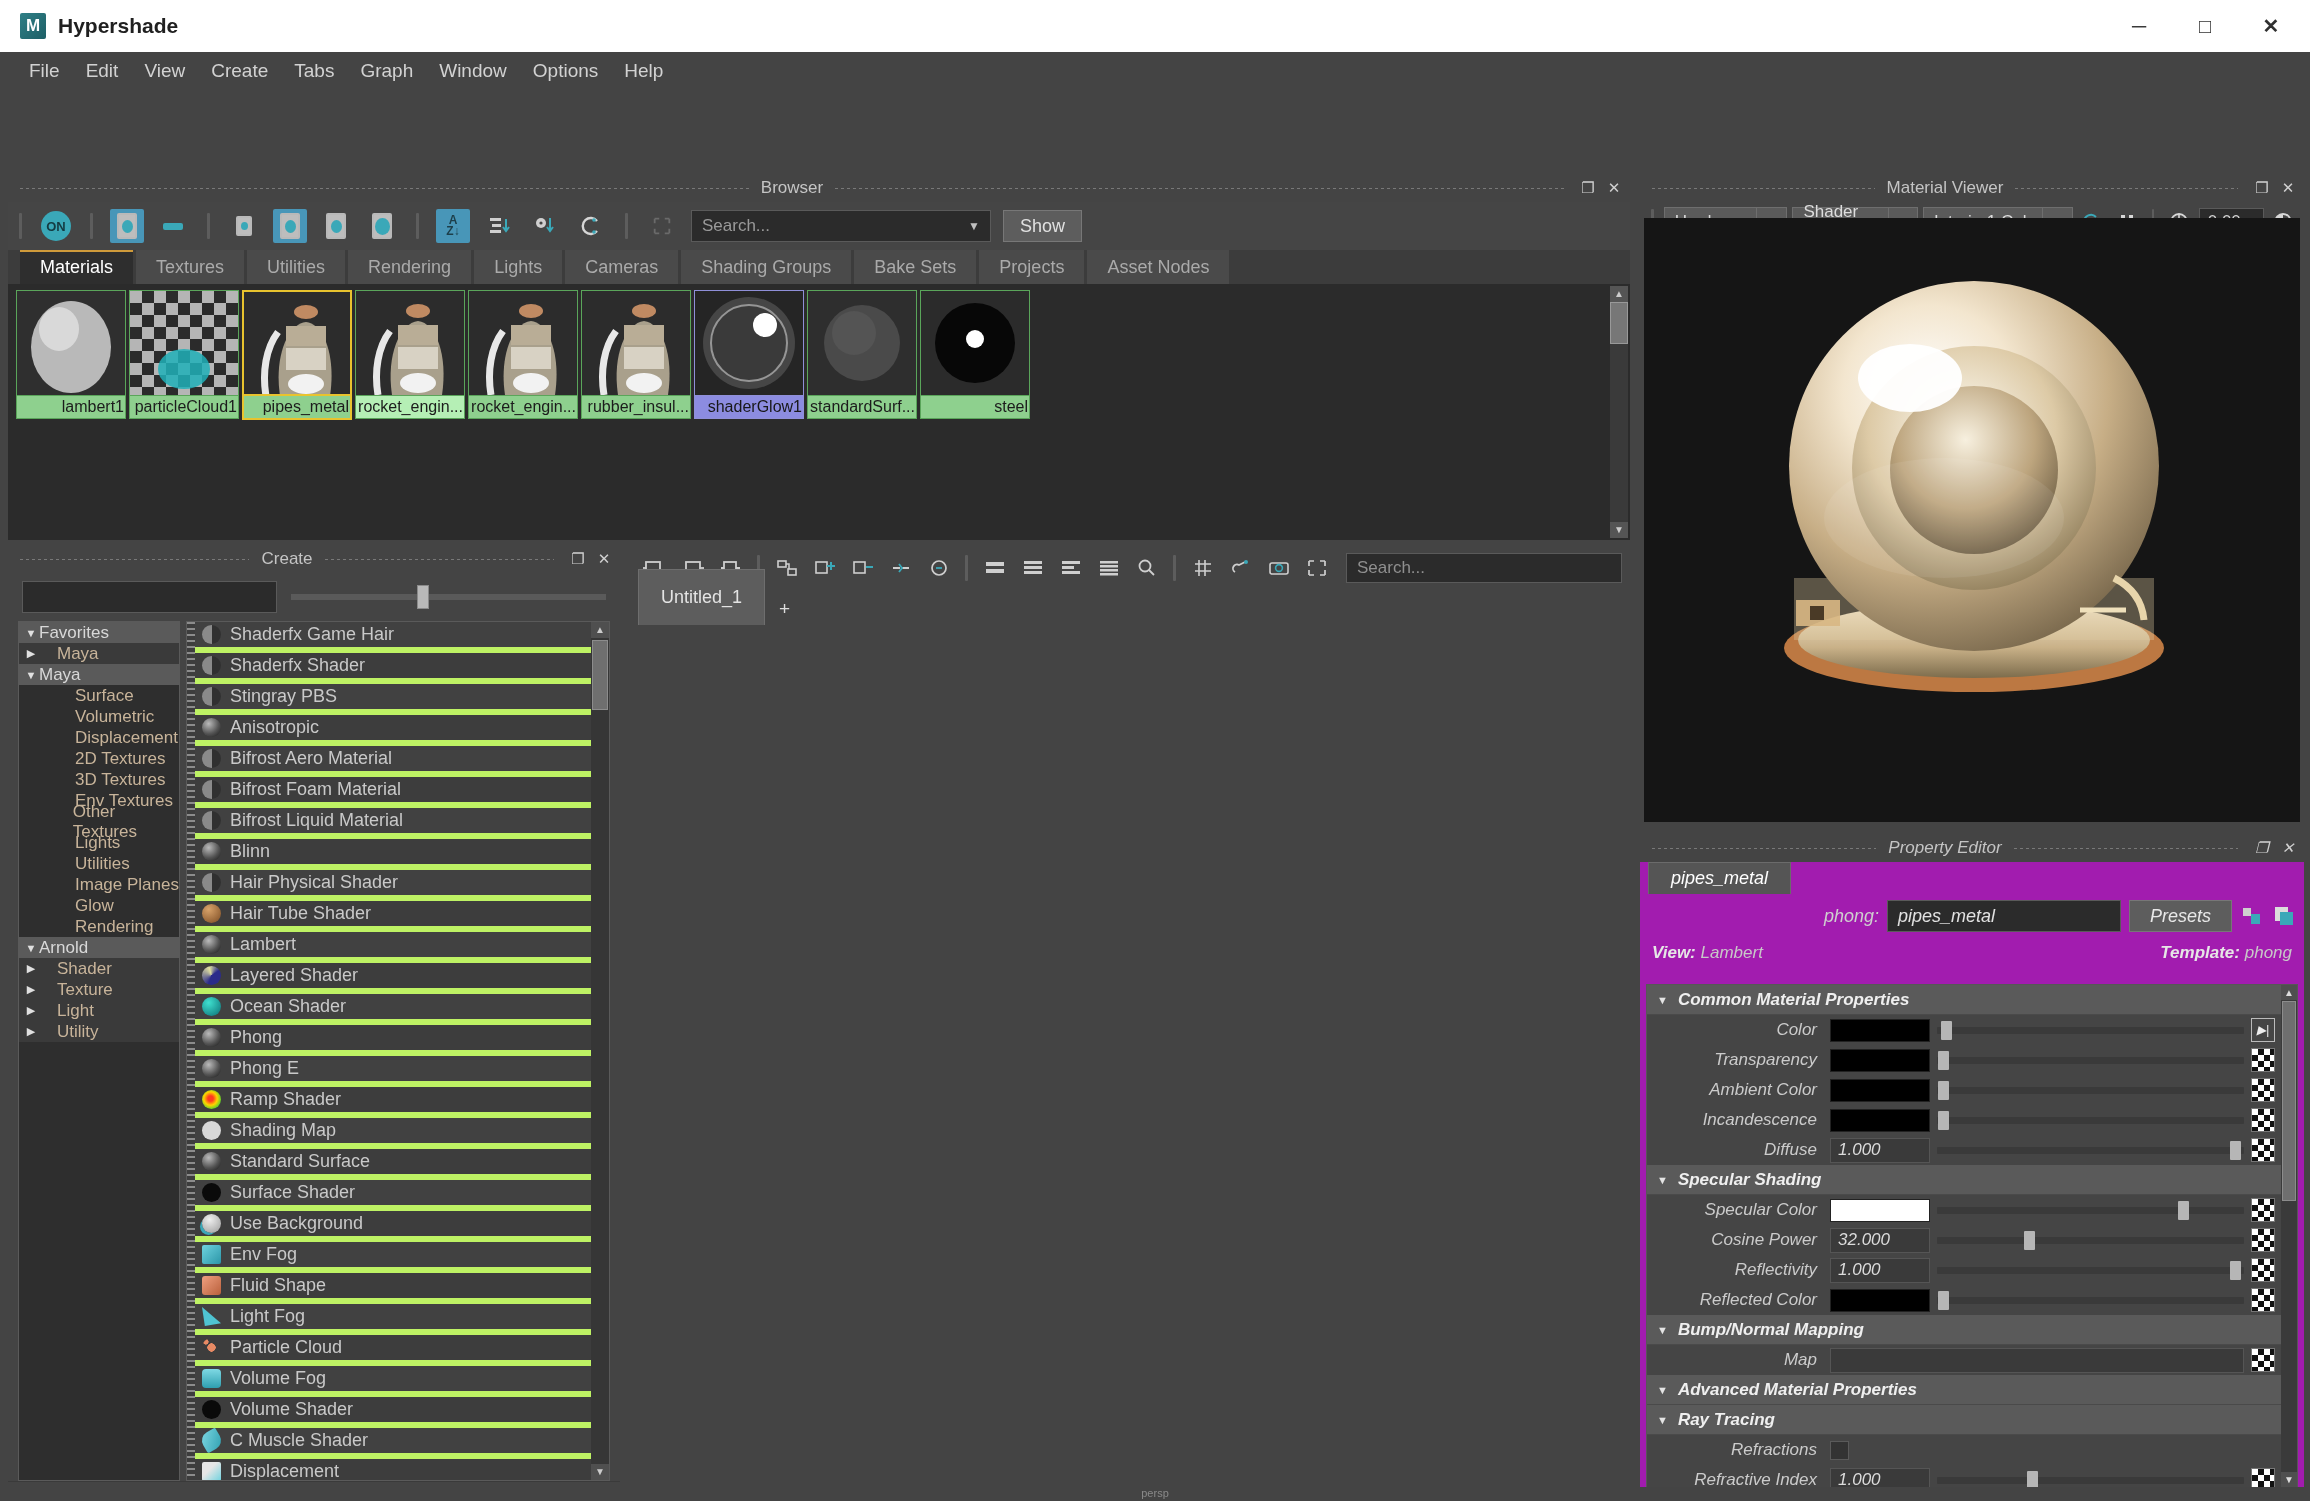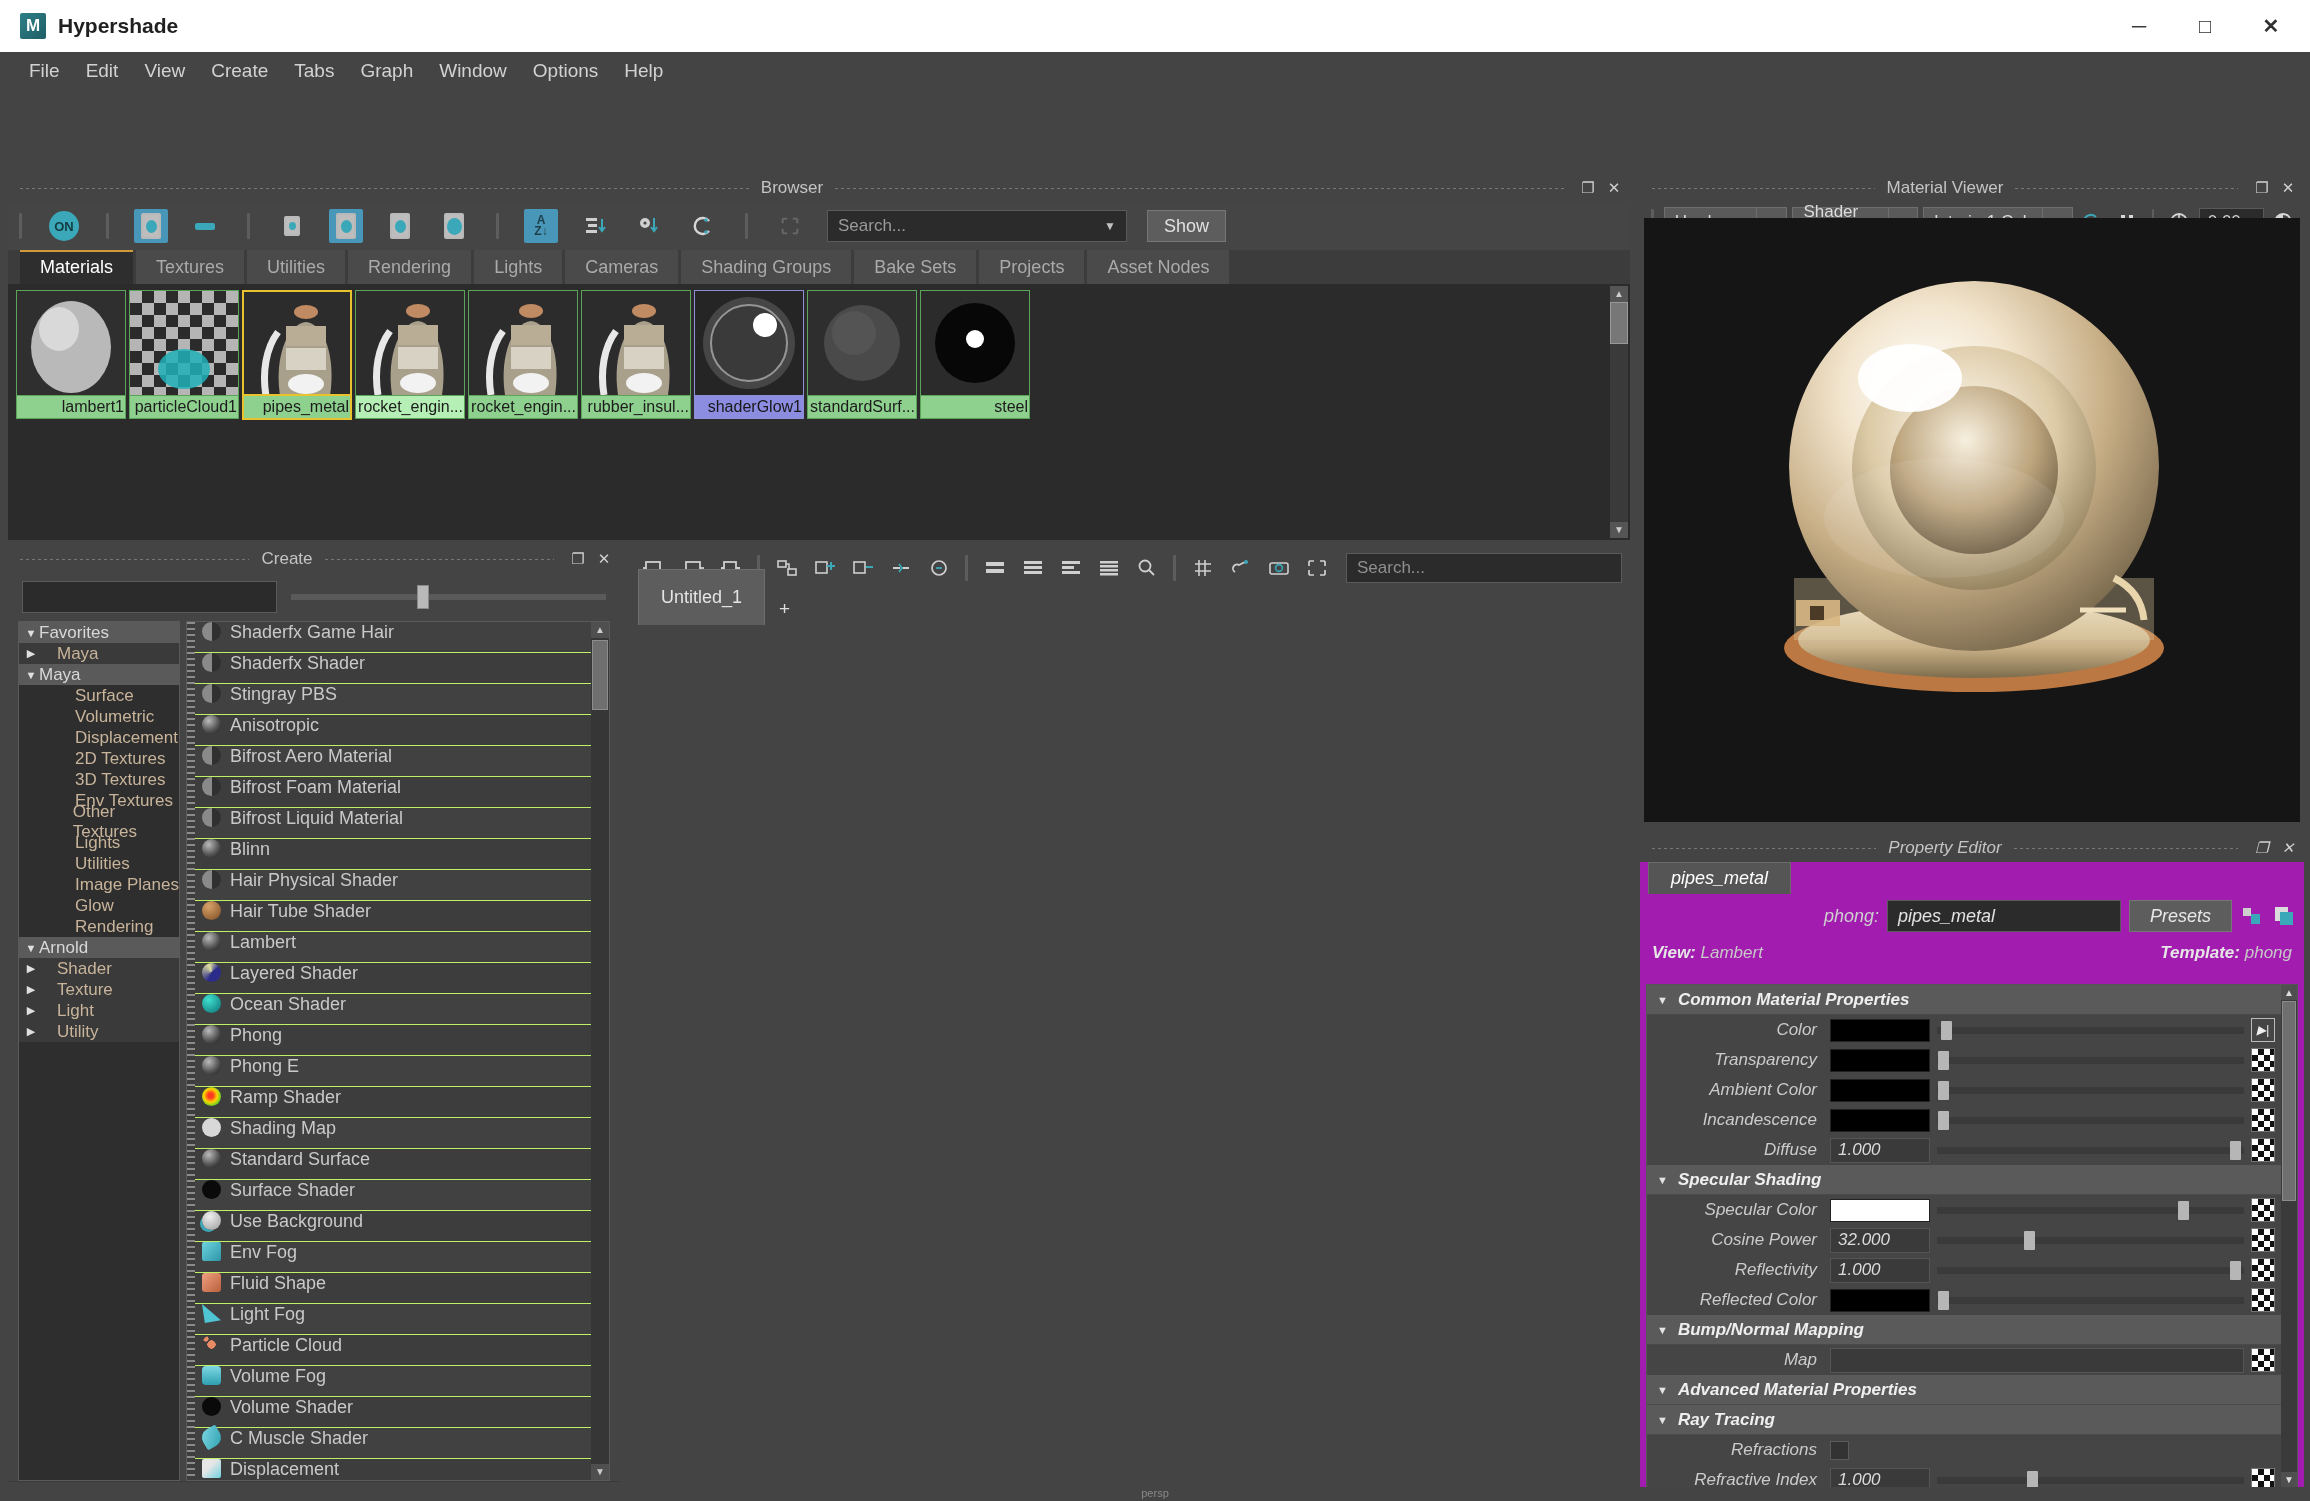--- a/index.html
+++ b/index.html
@@ -22,21 +22,21 @@
   
   .workspace{position:relative;width:2310px;height:1411px;background:#444444;}
   
   .panel-bar{height:28px;background:#444;display:flex;align-items:center;position:relative;}
   .dotline{flex:1;height:1px;background:repeating-linear-gradient(to right,#8a8a8a 0 3px,transparent 3px 6px);margin:0 12px;opacity:.75;}
   .panel-bar .ptitle{font-size:17px;color:#c4c4c4;white-space:nowrap;}
   .pbtns{display:flex;gap:2px;padding-right:4px;}
   .pbtn{width:24px;height:22px;display:flex;align-items:center;justify-content:center;color:#d0d0d0;font-size:15px;border:1px solid transparent;}
   
   #browser{position:absolute;left:8px;top:84px;width:1622px;height:358px;background:#444;}
-  .browser-toolbar{height:48px;background:#454545;display:flex;align-items:center;padding:0 6px;gap:20px;}
+  .browser-toolbar{height:48px;background:#454545;display:flex;align-items:center;padding:0 6px;gap:12px;}
   .sep{width:3px;height:26px;background:#5d5d5d;margin:0 5px;border-radius:1px;}
   .tbtn{width:34px;height:34px;display:flex;align-items:center;justify-content:center;border-radius:2px;}
   .tbtn.on{background:#4896b8;}
   .onbadge{width:30px;height:30px;border-radius:50%;background:#3aa8b8;color:#143b42;font-size:13px;font-weight:bold;display:flex;align-items:center;justify-content:center;}
   .sw-icon{width:20px;height:26px;border:2px solid #b9b9b9;border-radius:2px;display:flex;align-items:center;justify-content:center;background:#bdbdbd;}
   .sw-icon i{display:block;width:11px;height:13px;border-radius:50%;background:#3aa8b8;}
   .sw-icon.big i{width:15px;height:17px;}
   .sw-icon.sm{width:16px;height:20px;} .sw-icon.sm i{width:7px;height:8px;}
   .dash{width:20px;height:7px;background:#3aa8b8;border-radius:2px;}
   .azi{color:#1d3f4a;font-size:12px;font-weight:bold;line-height:11px;text-align:center;}
@@ -71,21 +71,21 @@
   .create-body{display:flex;gap:6px;padding:0 10px;height:860px;}
   .tree{width:162px;background:#2e2e2e;border:1px solid #5a5a5a;overflow:hidden;}
   .tree-row{height:21px;display:flex;align-items:center;font-size:17px;color:#c8b49a;padding-left:4px;}
   .tree-row.group{background:#5a5a5a;color:#d8d8d8;}
   .tree-row.subgroup{background:#3a3a3a;}
   .tree-row .tri{width:16px;color:#e0e0e0;font-size:11px;text-align:center;}
   .tree-row .ind{width:18px;}
   .nodelist{flex:1;background:#3d3d3d;border:1px solid #5a5a5a;position:relative;overflow:hidden;}
   .nl-handle{position:absolute;left:0;top:0;bottom:0;width:8px;background:repeating-linear-gradient(to bottom,#8c8c8c 0 2px,transparent 2px 6px);}
   .nl-items{margin-left:8px;}
-  .nl-row{height:31px;display:flex;align-items:flex-start;gap:9px;padding-left:7px;border-bottom:1px solid #bef264;font-size:18px;color:#c9c9c9;}
+  .nl-row{height:31px;display:flex;align-items:center;gap:9px;padding-left:7px;border-bottom:6px solid #bef264;font-size:18px;color:#c9c9c9;}
   .nl-row:nth-child(odd){background:#414141;}
   .nicon{width:19px;height:19px;border-radius:50%;flex:none;background:radial-gradient(circle at 32% 30%,#e8e8e8,#6a6a6a 55%,#2a2a2a);}
   .nicon.half{background:linear-gradient(90deg,#8a8a8a 50%,#303030 50%);border-radius:50%;}
   .nicon.dark{background:radial-gradient(circle at 35% 30%,#bbb,#555 55%,#141414);}
   .nicon.black{background:#0a0a0a;}
   .nicon.brown{background:radial-gradient(circle at 35% 28%,#d9a36a,#7a4a22);}
   .nicon.layered{background:conic-gradient(from 200deg,#2b2b8a,#e0e0a0 40%,#2b2b8a 60%);}
   .nicon.ocean{background:radial-gradient(circle at 35% 30%,#3fe0cf,#0a6e74);}
   .nicon.ramp{background:radial-gradient(circle at 45% 45%,#ff3b1f 18%,#ffd400 45%,#4ccf2a 75%,#2e8a1c);}
   .nicon.litegray{background:#d8d8d8;}

